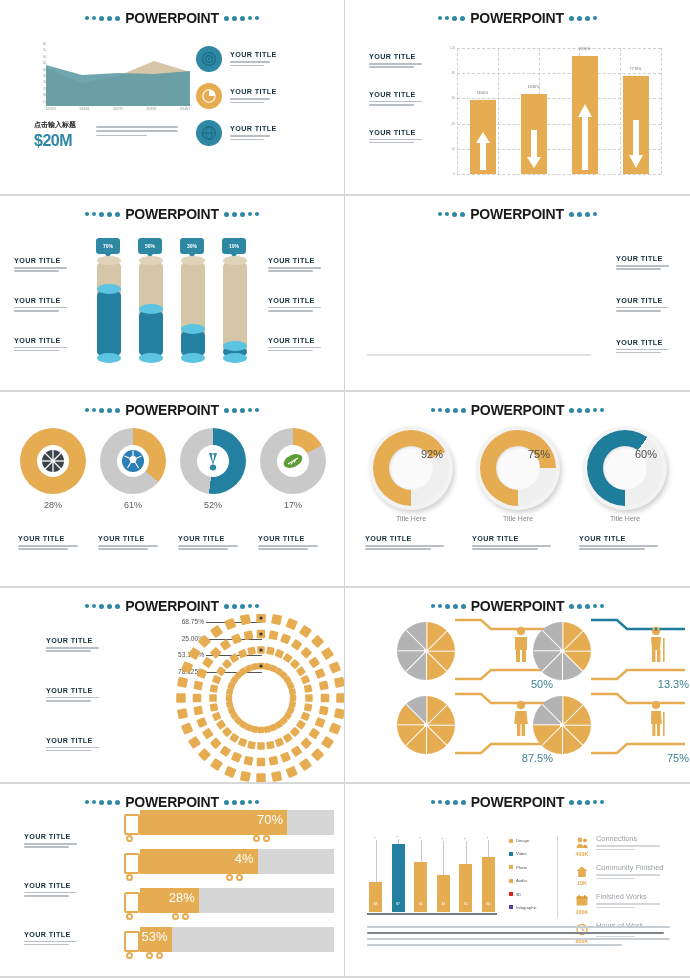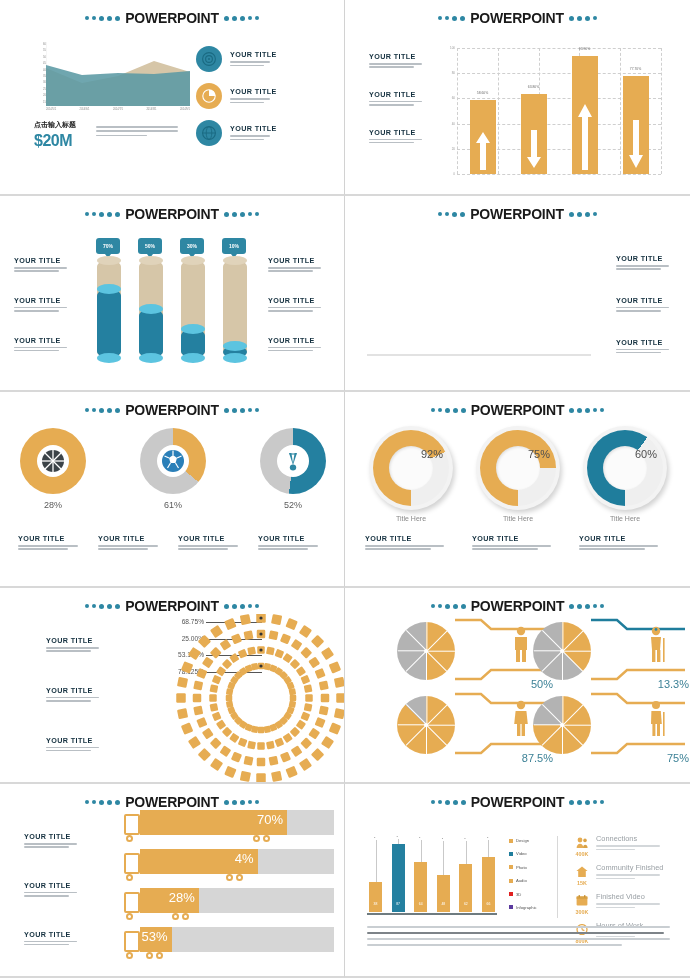--- a/index.html
+++ b/index.html
@@ -618,20 +618,35 @@
             <svg width="24" height="24" viewBox="0 0 24 24">
                 <g fill="#2e87a3">
                   <path d="M12 16 L8 4 L10.4 4 L12 14 L13.6 4 L16 4 Z"></path>
                   <ellipse cx="12" cy="18.5" rx="3.2" ry="3"></ellipse>
                   <line x1="8.6" y1="5" x2="15.4" y2="5" stroke="#2e87a3" stroke-width="1.1"></line>
                 </g>
               </svg>
           </div>
         </div>
         <div class="s5-pct">52%</div>
+      </div>
+      <div class="s5-item">
+        <div class="dnut" style="background:conic-gradient(#e6ac52 0 17%, #c9c9c9 17% 100%)">
+          <div class="hole">
+            <svg width="24" height="24" viewBox="0 0 24 24">
+                <ellipse cx="12" cy="12" rx="10" ry="6" fill="#5e9c36" transform="rotate(-25 12 12)"></ellipse>
+                <g stroke="#fff" stroke-width="1.1">
+                  <line x1="7" y1="15" x2="17" y2="9"></line>
+                  <line x1="10" y1="15.5" x2="11.5" y2="13"></line>
+                  <line x1="13" y1="13.5" x2="14.5" y2="11"></line>
+                </g>
+              </svg>
+          </div>
+        </div>
+        <div class="s5-pct">17%</div>
       </div>
     </div>
 
     <div class="s5-txt">
       <div class="yt">
         <div class="h">YOUR TITLE</div>
         <div class="l w1"></div>
           <div class="l w2"></div>
       </div>
       <div class="yt">
@@ -1213,21 +1228,21 @@
         <div class="ic">
           <svg width="12" height="11" viewBox="0 0 12 11">
               <rect x="0.6" y="1.4" width="10.8" height="9" rx="1" fill="#e6ac52"></rect>
               <rect x="0.6" y="1.4" width="10.8" height="2.6" fill="#d9a246"></rect>
               <rect x="2.6" y="0" width="1.4" height="2.6" rx="0.6" fill="#c99234"></rect>
               <rect x="8" y="0" width="1.4" height="2.6" rx="0.6" fill="#c99234"></rect>
             </svg>
           <div class="num">300K</div>
         </div>
         <div class="bd">
-          <div class="t">Finished Video</div>
+          <div class="t">Finished Works</div>
           <div class="l" style="width:72%"></div>
             <div class="l" style="width:44%"></div>
         </div>
       </div>
       <div class="s10-st">
         <div class="ic">
           <svg width="12" height="11" viewBox="0 0 12 11">
               <circle cx="6" cy="5.6" r="5" fill="none" stroke="#e6ac52" stroke-width="1.3"></circle>
               <line x1="6" y1="5.6" x2="6" y2="2.4" stroke="#e6ac52" stroke-width="1.2"></line>
               <line x1="6" y1="5.6" x2="8.4" y2="6.6" stroke="#e6ac52" stroke-width="1.2"></line>

